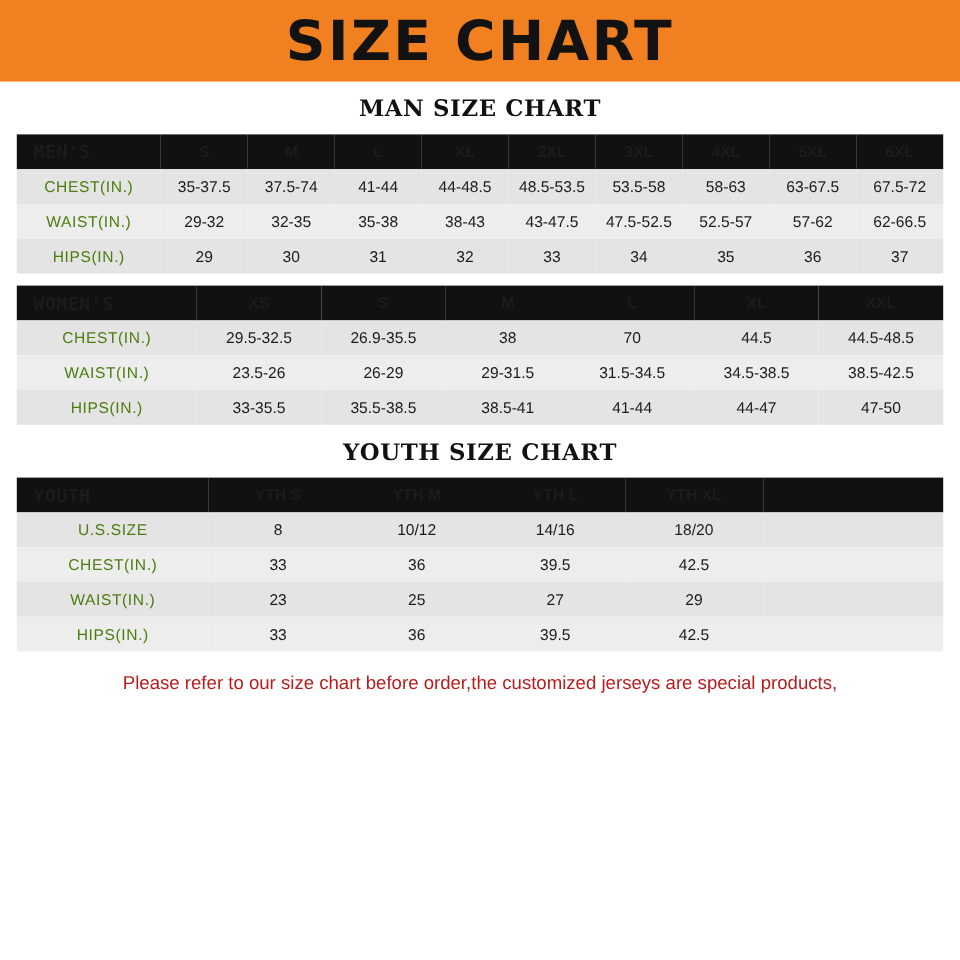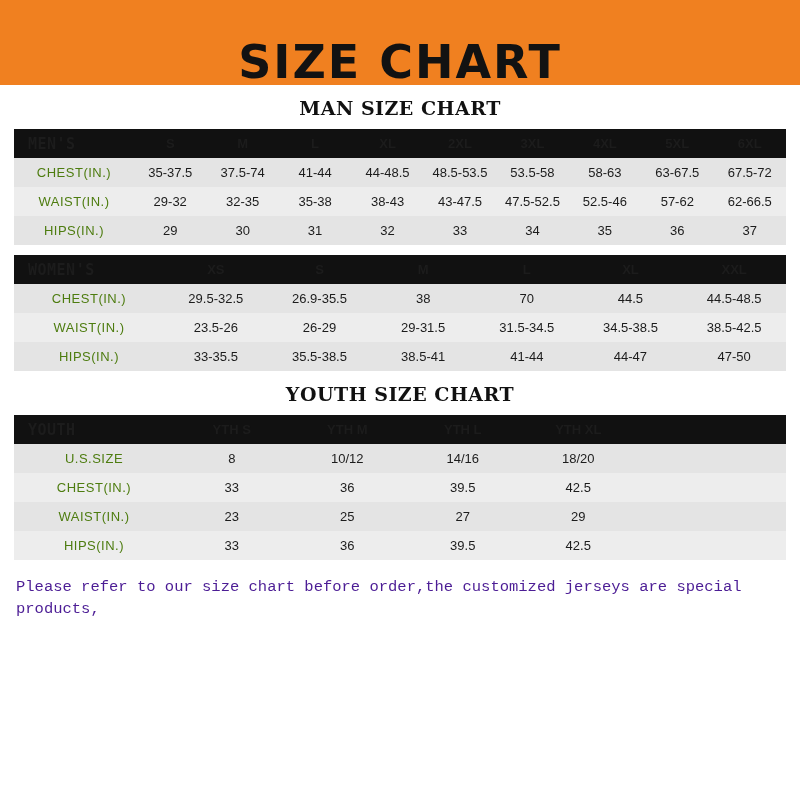--- a/index.html
+++ b/index.html
@@ -17,23 +17,23 @@
     width: 800px;
     height: 800px;
     position: relative;
     background: #ffffff;
     box-sizing: border-box;
     border-left: 14px solid #ffffff;
     border-right: 14px solid #ffffff;
   }
   .banner {
     background: #f08020;
-    height: 85px;
+    height: 68px;
     display: flex;
-    align-items: flex-end;
+    align-items: center;
     justify-content: center;
     margin: 0 -14px;
   }
   .banner-title {
     font-family: "DejaVu Sans", sans-serif;
     font-weight: bold;
     font-size: 46px;
     letter-spacing: 2px;
     color: #121212;
     line-height: 1;
@@ -88,25 +88,25 @@
     color: #4d7c0f;
     letter-spacing: 0.5px;
     text-align: center;
   }
   .men-table col.first { width: 120px; }
   .women-table col.first { width: 150px; }
   .youth-table col.first { width: 160px; }
   .youth-table col.spare { width: 150px; }
   .notice {
     margin-top: 16px;
-    color: #4c1d95;
+    color: #b91c1c;
     font-size: 15.5px;
     line-height: 1.45;
-    font-family: Liberation Mono, monospace;
-    text-align: left;
+    font-family: Liberation Sans, sans-serif;
+    text-align: center;
     padding: 0 2px;
   }
 </style>
 </head>
 <body>
 
 <div class="page">
 
   <div class="banner">
     <div class="banner-title">SIZE CHART</div>
@@ -155,21 +155,21 @@
           <td>67.5-72</td>
         </tr>
         <tr class="even">
           <td class="rowhead">WAIST(IN.)</td>
           <td>29-32</td>
           <td>32-35</td>
           <td>35-38</td>
           <td>38-43</td>
           <td>43-47.5</td>
           <td>47.5-52.5</td>
-          <td>52.5-46</td>
+          <td>52.5-57</td>
           <td>57-62</td>
           <td>62-66.5</td>
         </tr>
         <tr class="odd">
           <td class="rowhead">HIPS(IN.)</td>
           <td>29</td>
           <td>30</td>
           <td>31</td>
           <td>32</td>
           <td>33</td>

